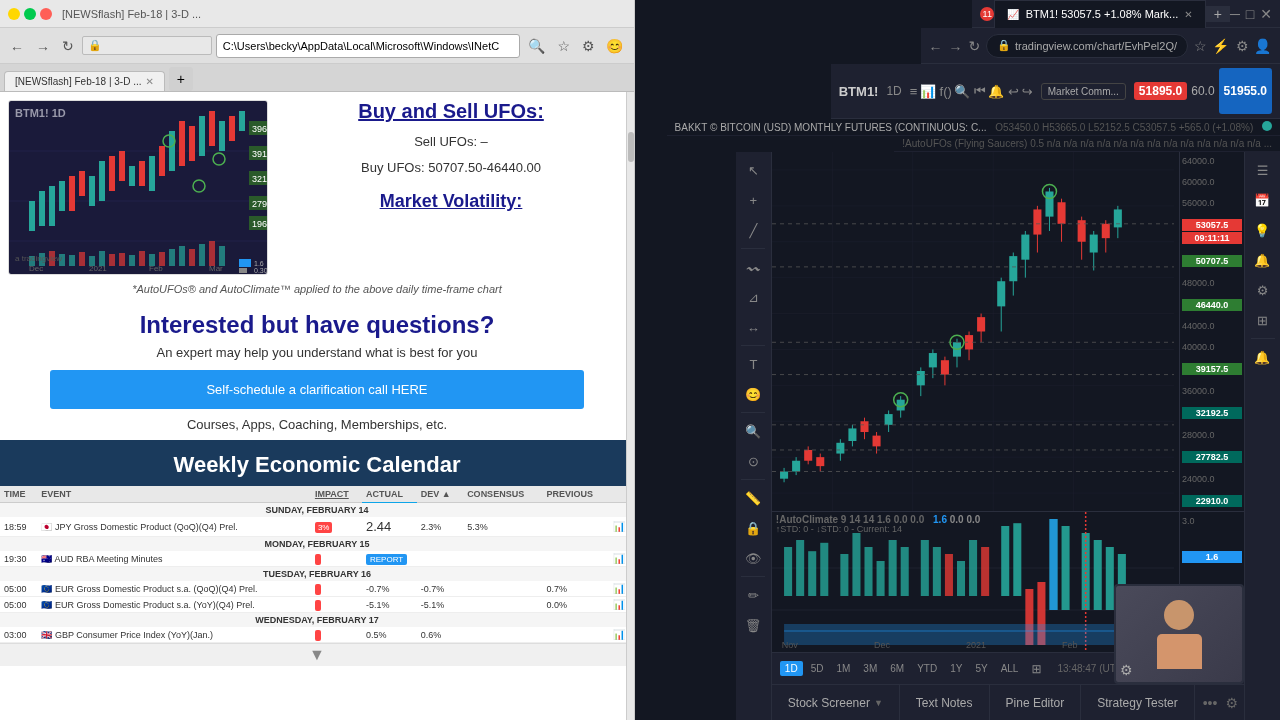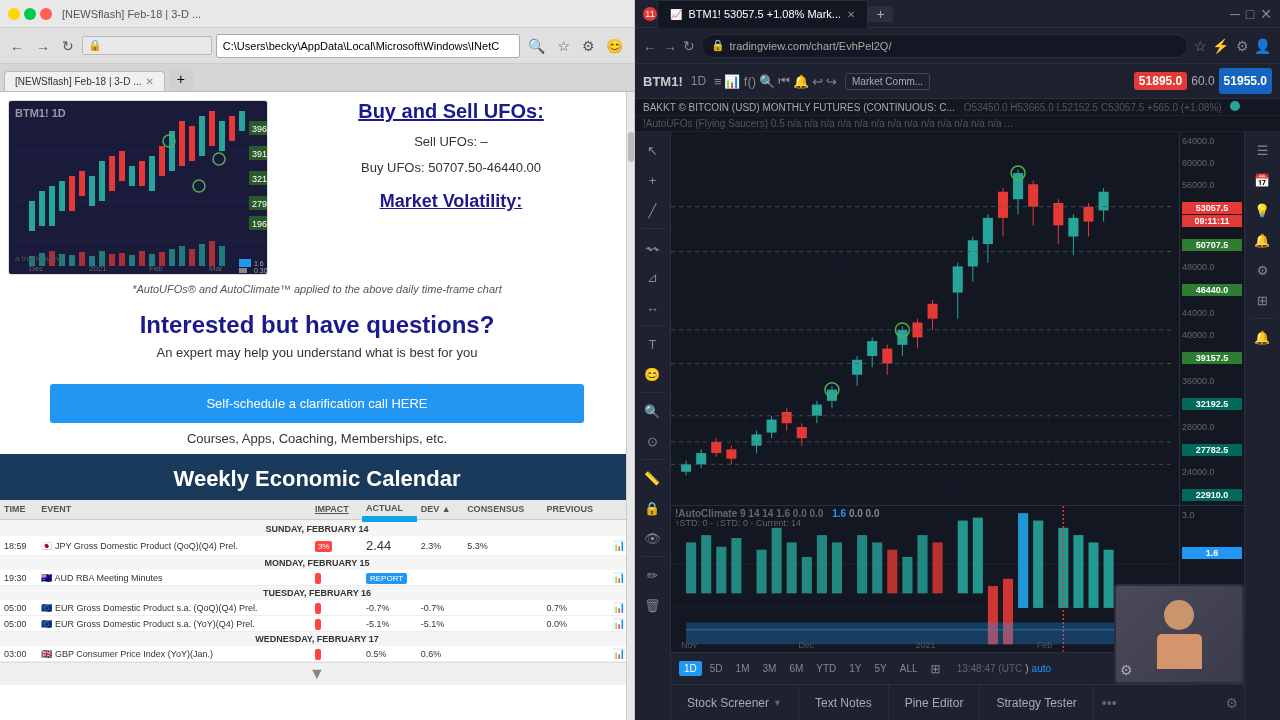--- a/index.html
+++ b/index.html
@@ -88,20 +88,21 @@
     }
 
     
     .tradingview-panel {
       flex: 1;
       height: 720px;
       background: #131722;
       display: flex;
       flex-direction: column;
       position: relative;
+      align-items: flex-end;
     }
     .tv-titlebar {
       background: #1e2130;
       height: 28px;
       display: flex;
       align-items: center;
       justify-content: space-between;
       padding: 0 8px;
       border-bottom: 1px solid #2a2e3d;
     }
@@ -384,36 +385,36 @@
           <div style="margin-top:10px;">
             <div style="font-size:18px;color:#1a1a8c;font-weight:bold;text-decoration:underline;margin-bottom:5px;">Market Volatility:</div>
           </div>
         </div>
       </div>
 
       <div style="text-align:center;font-size:11px;color:#555;font-style:italic;padding:4px 16px;background:white;">*AutoUFOs® and AutoClimate™ applied to the above daily time-frame chart</div>
 
       <div style="text-align:center;padding:12px 20px 8px;background:white;">
         <div style="font-size:24px;font-weight:bold;color:#1a1a8c;">Interested but have questions?</div>
-        <div style="font-size:13px;color:#333;margin:6px 0 24px;">An expert may help you understand what is best for you</div>
+        <div style="font-size:13px;color:#333;margin:6px 0 10px;">An expert may help you understand what is best for you</div>
         <button style="background:#2196F3;color:white;border:none;padding:12px 30px;font-size:13px;cursor:pointer;border-radius:3px;width:90%;margin-bottom:8px;">Self-schedule a clarification call HERE</button>
         <div style="font-size:13px;color:#333;">Courses, Apps, Coaching, Memberships, etc.</div>
       </div>
 
       <div style="background:#1a3a5c;padding:12px 20px 8px;text-align:center;">
         <div style="font-size:22px;font-weight:bold;color:white;">Weekly Economic Calendar</div>
       </div>
       <div style="background:white;overflow:hidden;">
         <table style="width:100%;border-collapse:collapse;font-size:9px;">
           <thead>
             <tr style="background:#e8e8e8;">
               <th style="padding:3px 4px;text-align:left;border-bottom:1px solid #ccc;color:#555;font-size:9px;text-transform:uppercase;">TIME</th>
               <th style="padding:3px 4px;text-align:left;border-bottom:1px solid #ccc;color:#555;font-size:9px;text-transform:uppercase;">EVENT</th>
               <th style="padding:3px 4px;text-align:left;border-bottom:1px solid #ccc;color:#555;font-size:9px;text-transform:uppercase;text-decoration:underline;">IMPACT</th>
-              <th style="padding:3px 4px;text-align:left;border-bottom:6px solid #0ea5e9;color:#555;font-size:9px;text-transform:uppercase;">ACTUAL</th>
+              <th style="padding:3px 4px;text-align:left;border-bottom:1px solid #0ea5e9;color:#555;font-size:9px;text-transform:uppercase;">ACTUAL</th>
               <th style="padding:3px 4px;text-align:left;border-bottom:1px solid #ccc;color:#555;font-size:9px;text-transform:uppercase;">DEV ▲</th>
               <th style="padding:3px 4px;text-align:left;border-bottom:1px solid #ccc;color:#555;font-size:9px;text-transform:uppercase;">CONSENSUS</th>
               <th style="padding:3px 4px;text-align:left;border-bottom:1px solid #ccc;color:#555;font-size:9px;text-transform:uppercase;">PREVIOUS</th>
               <th style="padding:3px 4px;border-bottom:1px solid #ccc;"></th>
             </tr>
           </thead>
           <tbody>
             <tr style="background:#f5f5f5;">
               <td colspan="8" style="text-align:center;padding:2px 4px;font-weight:bold;color:#333;font-size:9px;">SUNDAY, FEBRUARY 14</td>
             </tr>
@@ -536,21 +537,21 @@
       <button style="background:none;border:none;color:#888;font-size:13px;cursor:pointer;">⏮</button>
       <button style="background:none;border:none;color:#888;font-size:13px;cursor:pointer;">🔔</button>
       <button style="background:none;border:none;color:#888;font-size:13px;cursor:pointer;">↩</button>
       <button style="background:none;border:none;color:#888;font-size:13px;cursor:pointer;">↪</button>
     </div>
     <button class="tv-market-comm">Market Comm...</button>
     <div style="margin-left:auto;display:flex;align-items:center;gap:6px;">
       <div style="display:flex;gap:4px;align-items:center;">
         <span style="background:#e53935;color:white;padding:2px 5px;border-radius:3px;font-size:12px;font-weight:bold;">51895.0</span>
         <span style="color:#aaa;font-size:12px;">60.0</span>
-        <span style="background:#1565C0;color:white;padding:6px 5px;border-radius:3px;font-size:12px;font-weight:bold;">51955.0</span>
+        <span style="background:#1565C0;color:white;padding:16px 5px;border-radius:3px;font-size:12px;font-weight:bold;">51955.0</span>
       </div>
     </div>
   </div>
 
   <div style="padding:2px 8px;font-size:10px;color:#555;background:#131722;border-bottom:1px solid #1e2130;">
     <span style="color:#aaa;">BAKKT © BITCOIN (USD) MONTHLY FUTURES (CONTINUOUS: C...</span>
     <span style="margin-left:6px;">O53450.0 H53665.0 L52152.5 C53057.5 +565.0 (+1.08%)</span>
     <span style="display:inline-block;width:10px;height:10px;border-radius:50%;background:#26a69a;margin-left:6px;"></span>
   </div>
 

